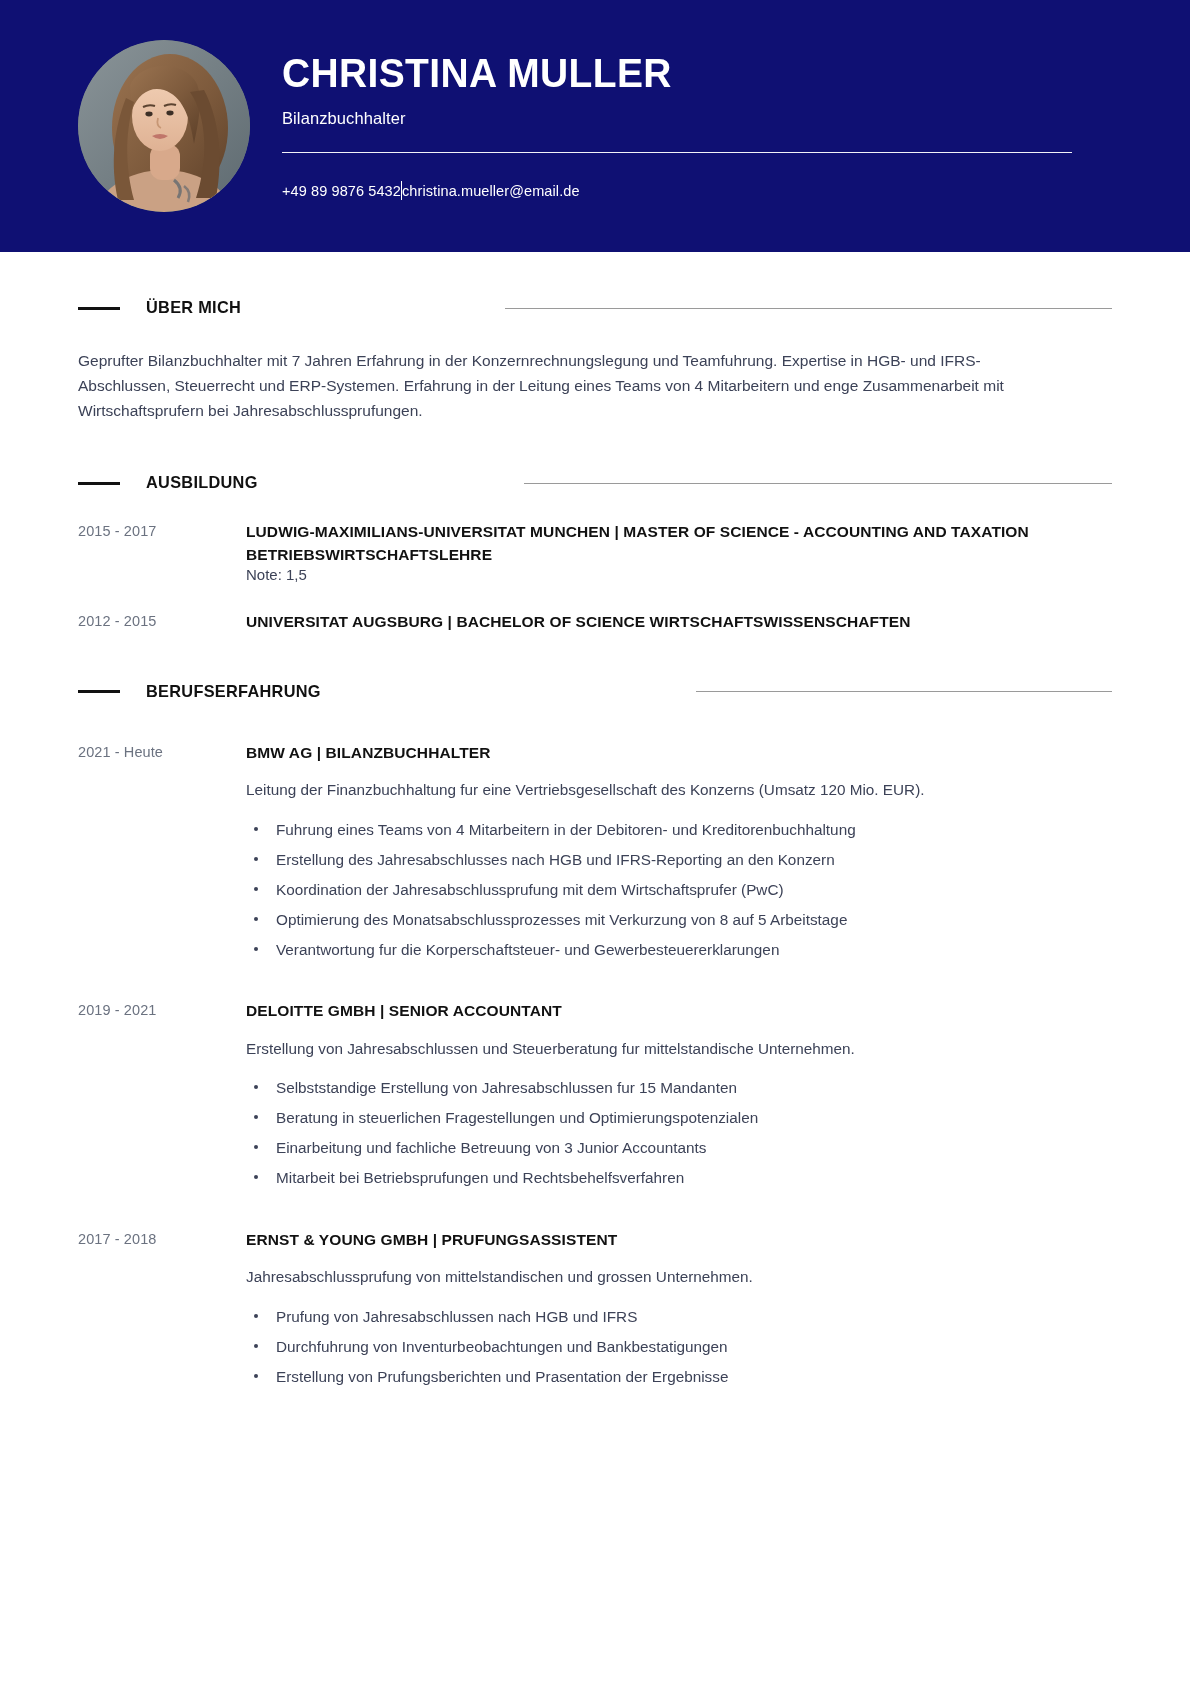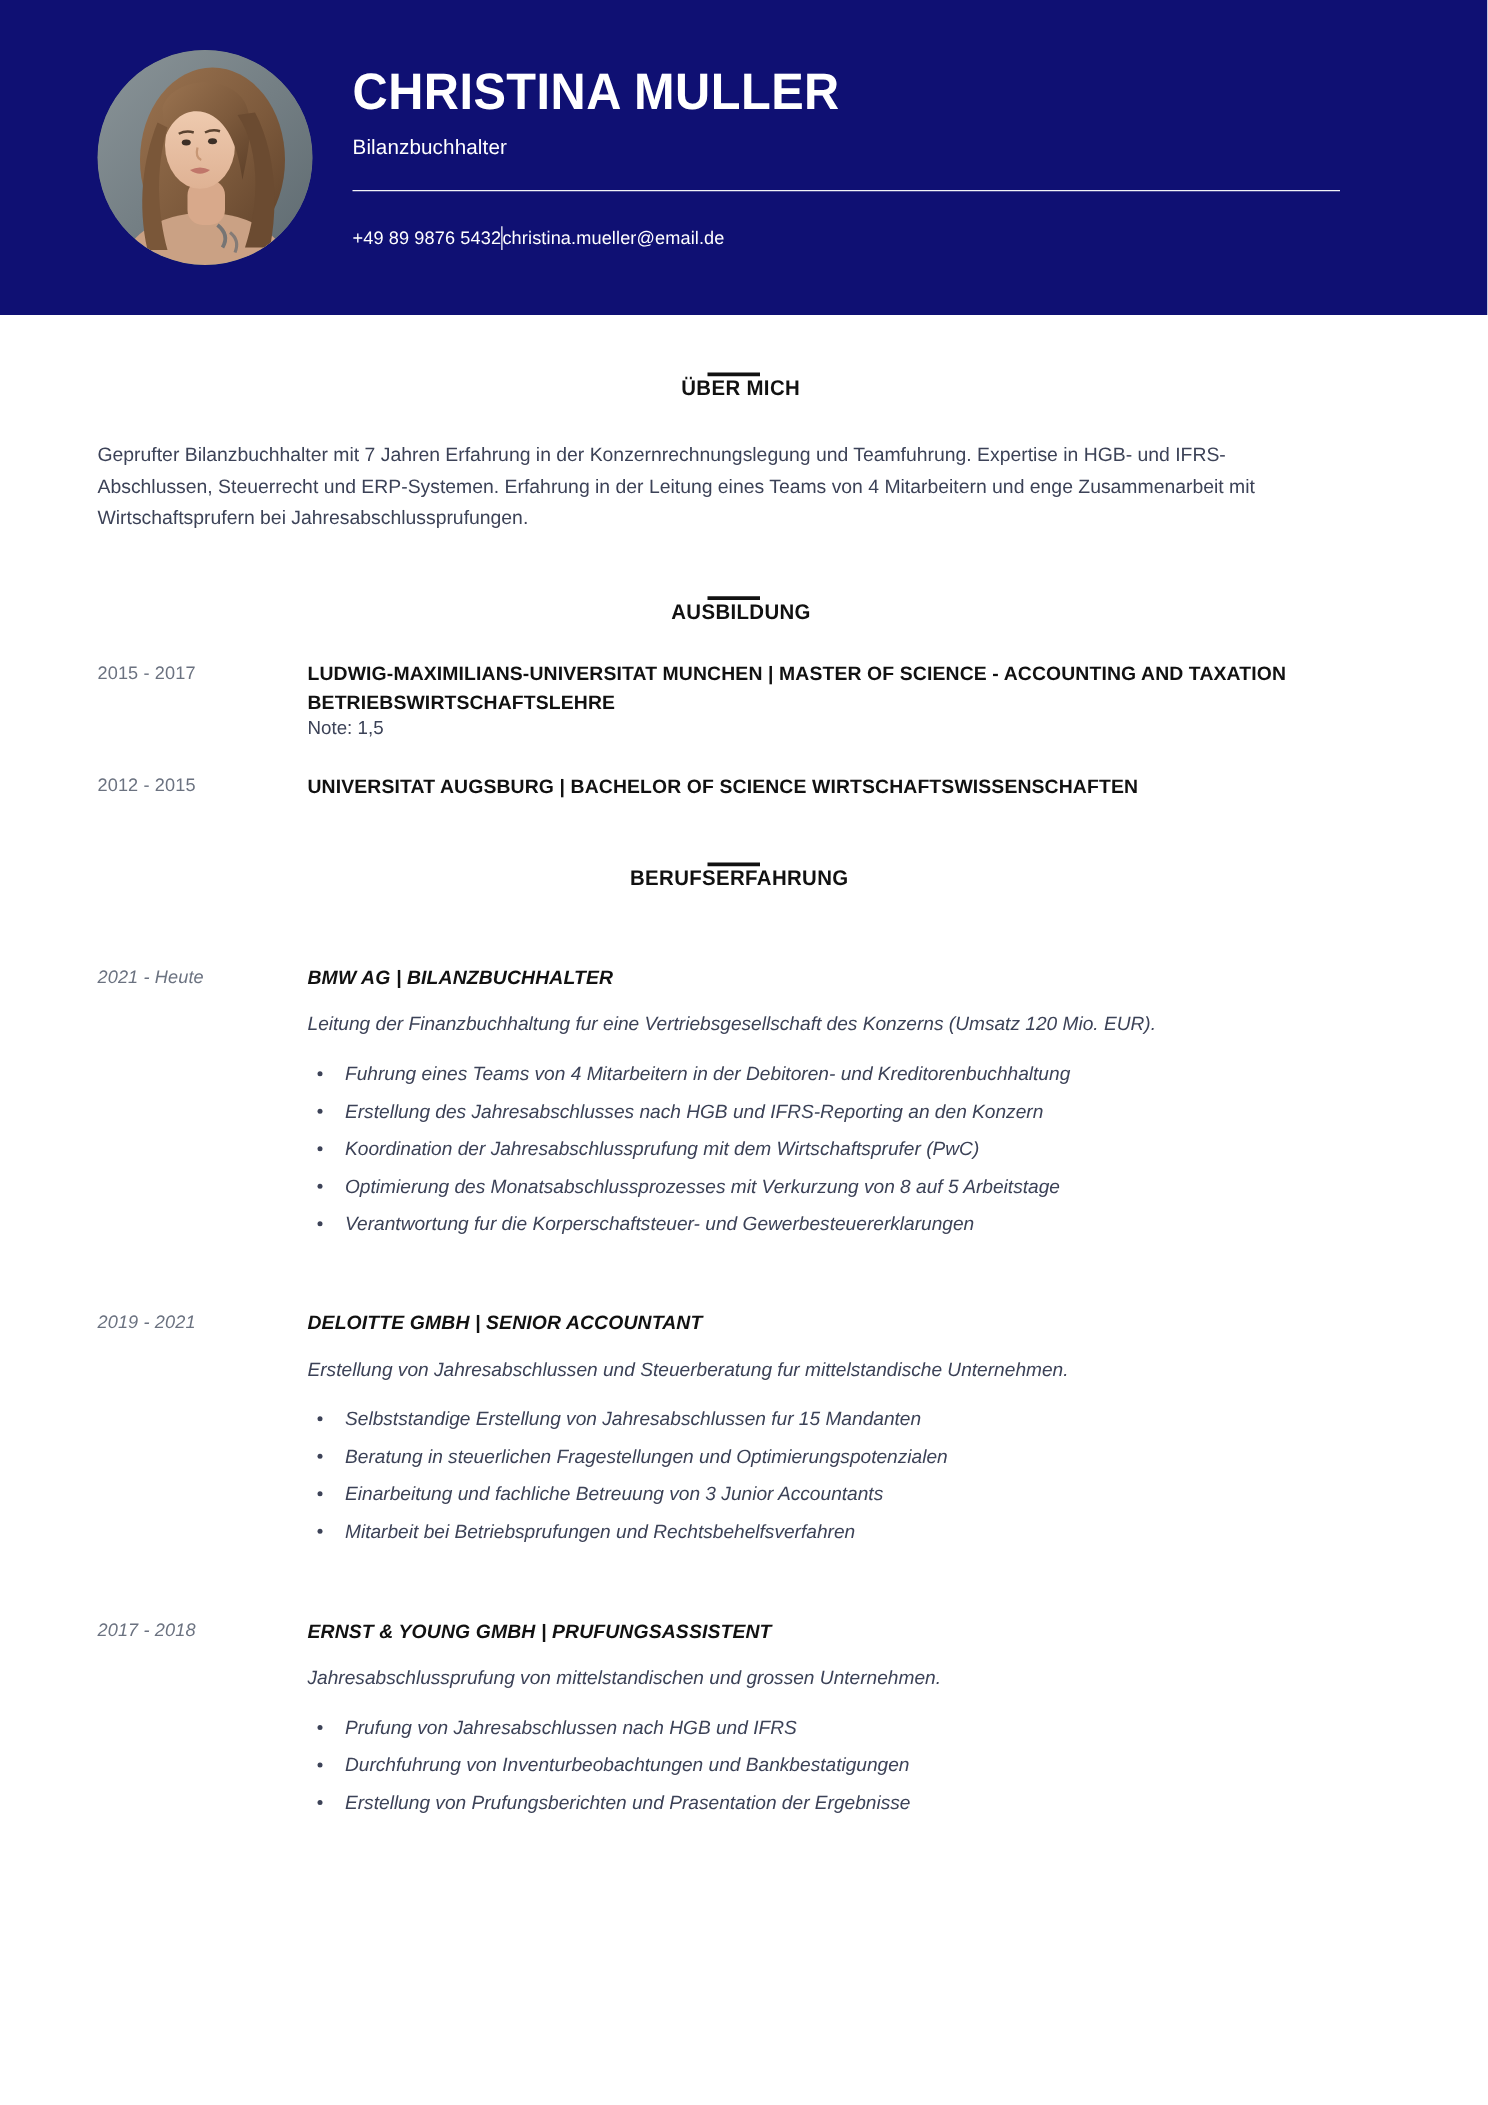--- a/index.html
+++ b/index.html
@@ -95,23 +95,22 @@
 
   
   .content {
     padding: 0 78px 0 78px;
     box-sizing: border-box;
   }
 
   .section-head {
     display: flex;
     align-items: center;
-    gap: 0;
+    gap: 10px;
     margin: 0;
-    flex-direction: column;
   }
   .section-dash {
     width: 42px;
     height: 3px;
     background: #111111;
     flex: 0 0 auto;
     margin-right: 16px;
   }
   .section-title {
     font-size: 17px;
@@ -201,21 +200,21 @@
     width: 4px;
     height: 4px;
     border-radius: 50%;
     background: #3c4257;
   }
 
   .sec-gap-about { margin-top: 46px; }
   .sec-gap-edu   { margin-top: 50px; }
   .sec-gap-exp   { margin-top: 48px; }
 
-  .exp-entry { margin-top: 58px; font-style: italic; }
+  .exp-entry { margin-top: 40px; }
   .exp-entry:first-of-type { margin-top: 26px; }
 </style>
 </head>
 <body>
 
 <div class="page">
 
   <div class="header">
     <div class="avatar-wrap">
       <svg class="avatar-svg" viewBox="0 0 172 172">

